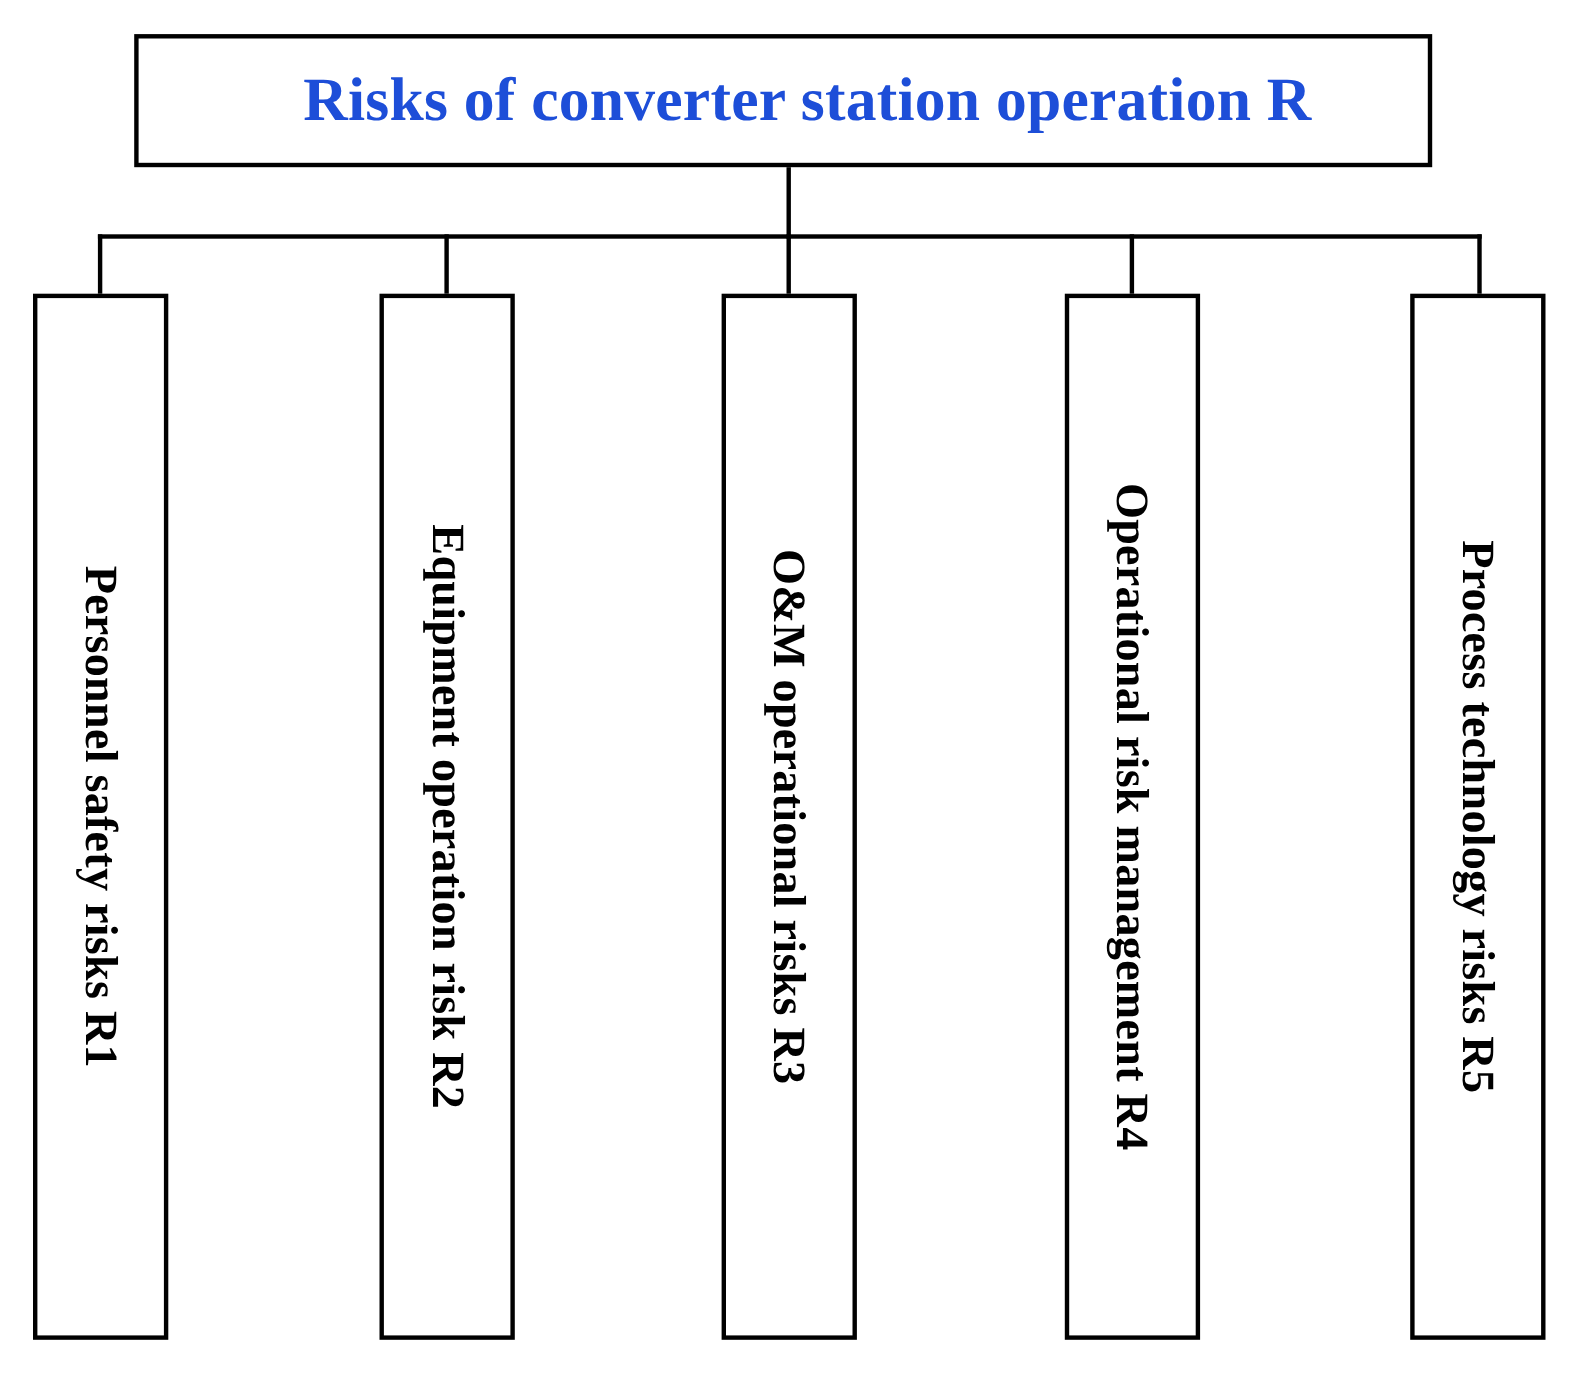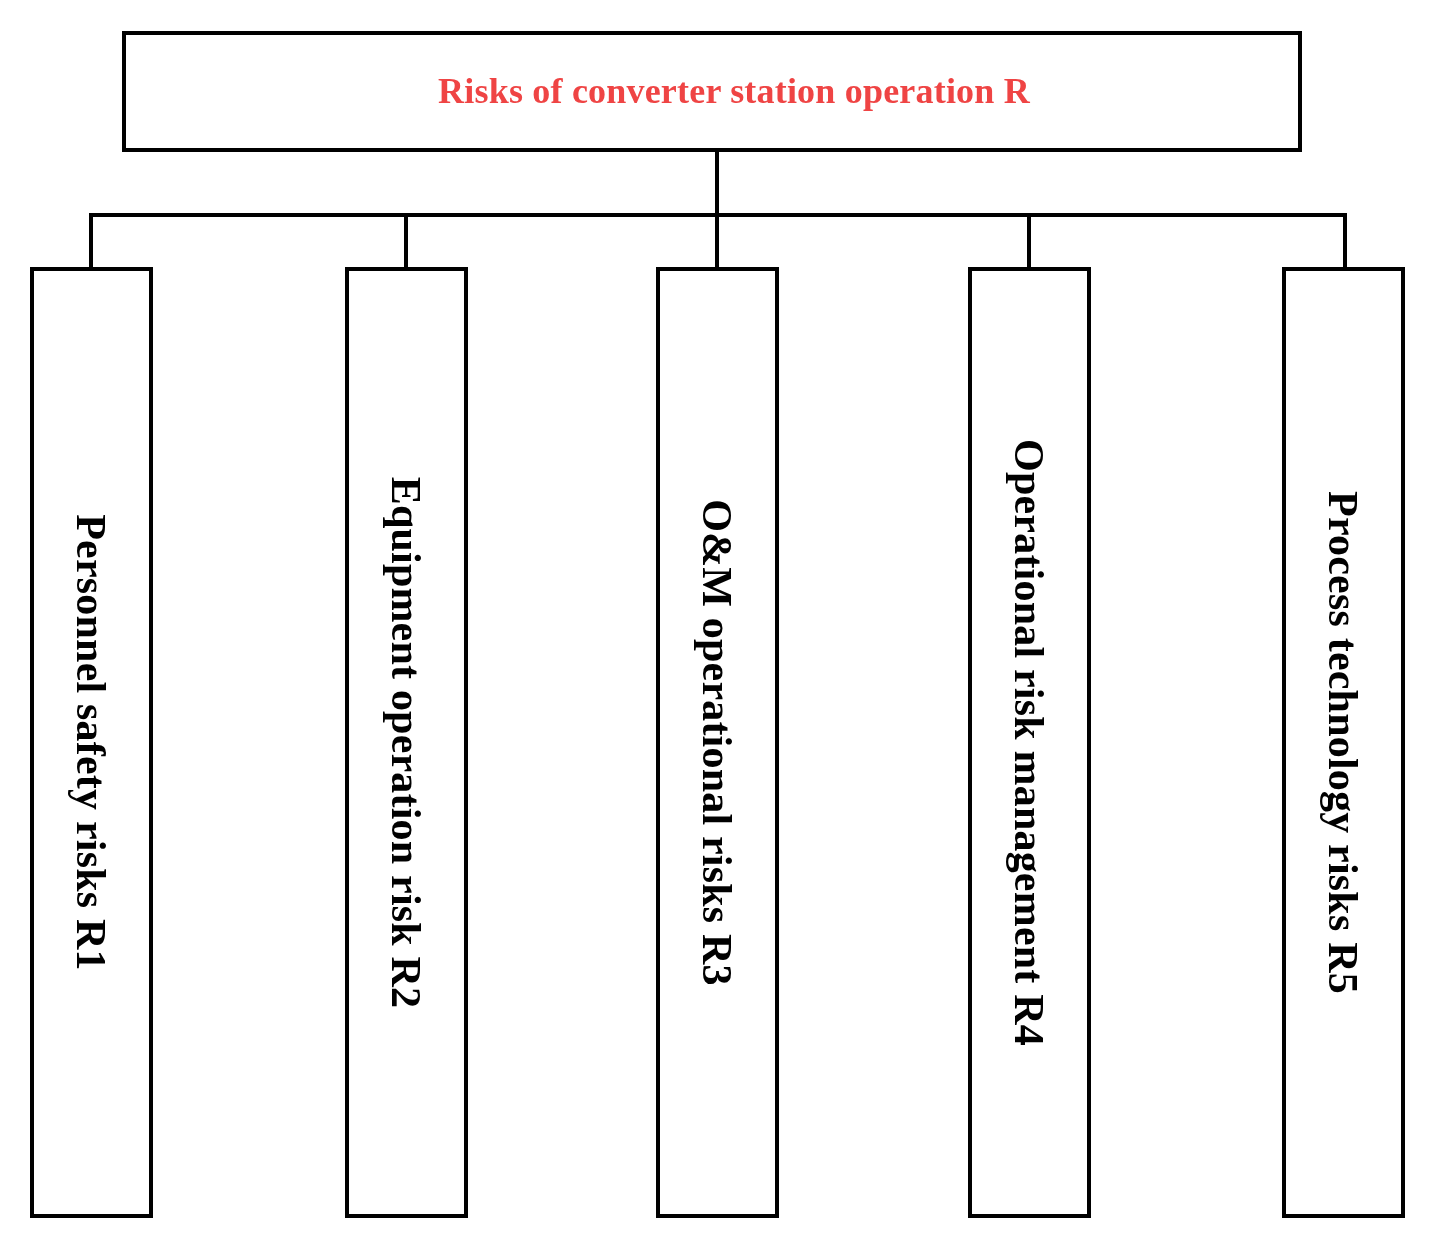--- a/index.html
+++ b/index.html
@@ -29,23 +29,23 @@
     box-sizing: border-box;
     border: 4px solid #000000;
     background: #ffffff;
     display: flex;
     align-items: center;
     justify-content: center;
   }
   .root-label {
     font-family: "Liberation Serif", "DejaVu Serif", serif;
     font-weight: bold;
-    font-size: 36px;
+    font-size: 56px;
     line-height: 1.05;
-    color: #ef4444;
+    color: #1d4ed8;
     letter-spacing: 0.2px;
     white-space: nowrap;
     margin-left: 44px;
   }
 
   
   .stem {
     position: absolute;
     background: #000000;
   }

